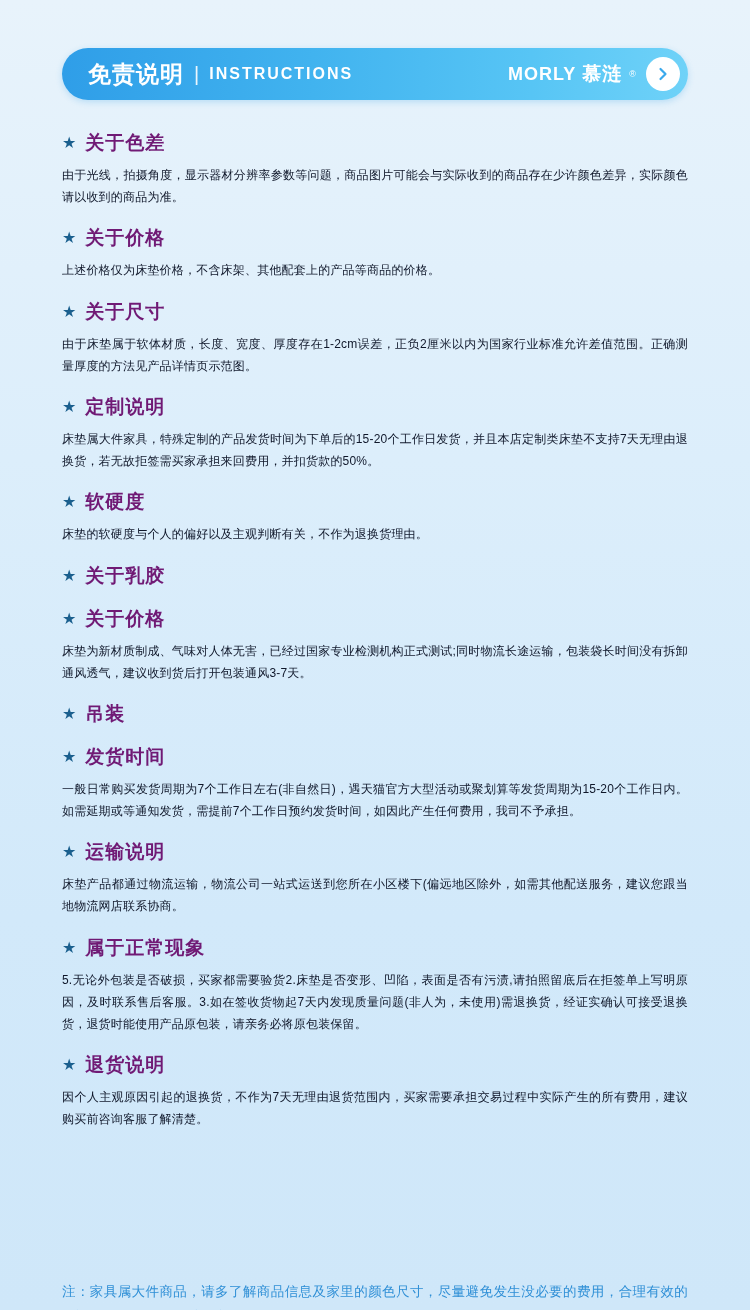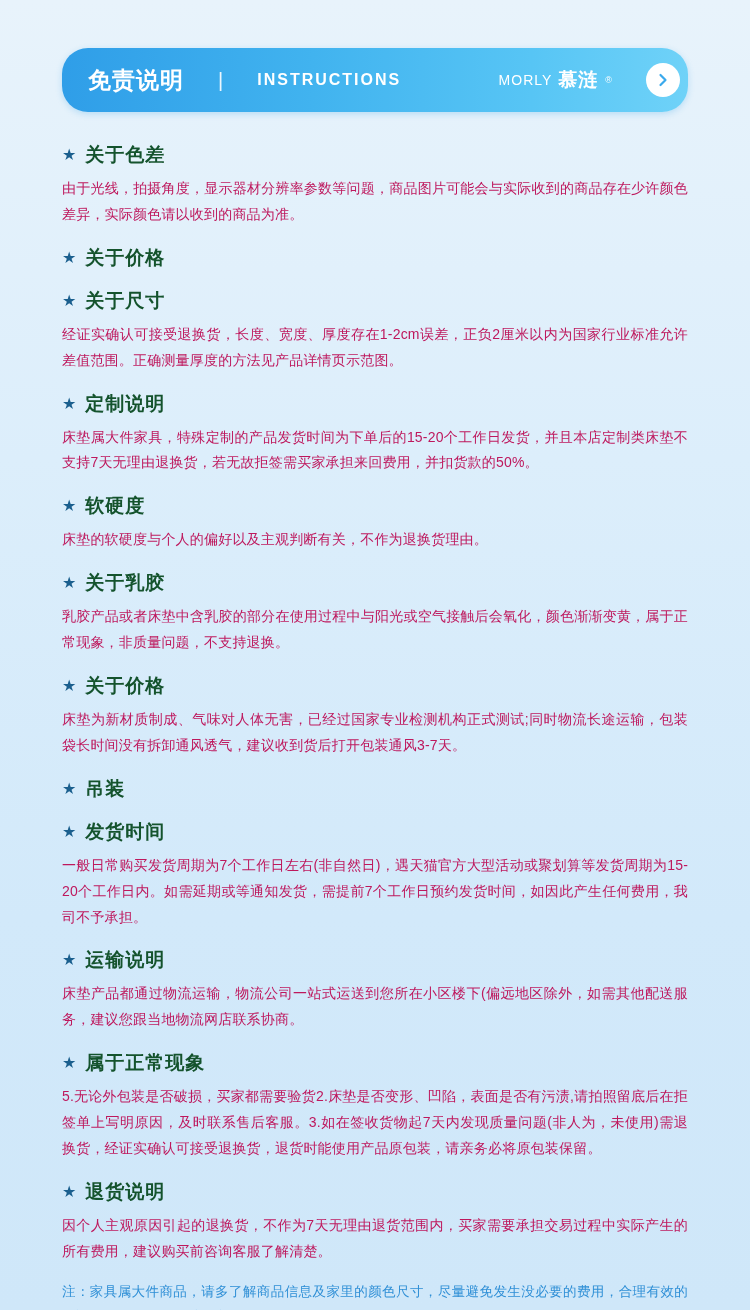--- a/index.html
+++ b/index.html
@@ -19,29 +19,28 @@
     width: 750px;
     height: 1310px;
     position: relative;
     box-sizing: border-box;
     padding: 0 62px;
   }
 
   
   .header {
     margin-top: 48px;
-    height: 64px;
+    height: 52px;
     border-radius: 26px;
     background: linear-gradient(90deg, #2f9ee8 0%, #41b3ef 40%, #57c5f5 75%, #6fd2f8 100%);
     display: flex;
     align-items: center;
     padding: 0 8px 0 26px;
     box-shadow: 0 2px 6px rgba(47,158,232,0.25);
     position: relative;
-    gap: 24px;
   }
   .header-title {
     font-size: 23px;
     font-weight: bold;
     color: #ffffff;
     letter-spacing: 1px;
     white-space: nowrap;
   }
   .header-sep {
     color: #ffffff;
@@ -57,22 +56,22 @@
     white-space: nowrap;
   }
   .header-spacer { flex: 1 1 auto; }
   .brand {
     display: flex;
     align-items: center;
     gap: 6px;
     margin-right: 10px;
   }
   .brand-en {
-    font-size: 14px;
-    font-weight: normal;
+    font-size: 18px;
+    font-weight: bold;
     color: #ffffff;
     letter-spacing: 1px;
   }
   .brand-cn {
     font-size: 19px;
     font-weight: bold;
     color: #ffffff;
     letter-spacing: 1px;
   }
   .brand-tm {
@@ -106,27 +105,27 @@
     margin-bottom: 8px;
   }
   .star {
     color: #1a5f8e;
     font-size: 16px;
     line-height: 1;
   }
   .sec-title-text {
     font-size: 19px;
     font-weight: bold;
-    color: #14532d;
+    color: #701a75;
     letter-spacing: 1px;
   }
   .sec-body {
-    font-size: 14px;
+    font-size: 12px;
     line-height: 1.85;
-    color: #be185d;
+    color: #0f172a;
     letter-spacing: 0.2px;
     text-align: justify;
   }
 
   
   .footer-note {
     position: absolute;
     left: 0;
     right: 0;
     bottom: 28px;
@@ -171,28 +170,29 @@
         <span class="sec-title-text">关于色差</span>
       </div>
       <div class="sec-body">由于光线，拍摄角度，显示器材分辨率参数等问题，商品图片可能会与实际收到的商品存在少许颜色差异，实际颜色请以收到的商品为准。</div>
     </div>
 
     <div class="section">
       <div class="sec-title">
         <span class="star">★</span>
         <span class="sec-title-text">关于价格</span>
       </div>
+      <div class="sec-body">上述价格仅为床垫价格，不含床架、其他配套上的产品等商品的价格。</div>
     </div>
 
     <div class="section">
       <div class="sec-title">
         <span class="star">★</span>
         <span class="sec-title-text">关于尺寸</span>
       </div>
-      <div class="sec-body">经证实确认可接受退换货，长度、宽度、厚度存在1-2cm误差，正负2厘米以内为国家行业标准允许差值范围。正确测量厚度的方法见产品详情页示范图。</div>
+      <div class="sec-body">由于床垫属于软体材质，长度、宽度、厚度存在1-2cm误差，正负2厘米以内为国家行业标准允许差值范围。正确测量厚度的方法见产品详情页示范图。</div>
     </div>
 
     <div class="section">
       <div class="sec-title">
         <span class="star">★</span>
         <span class="sec-title-text">定制说明</span>
       </div>
       <div class="sec-body">床垫属大件家具，特殊定制的产品发货时间为下单后的15-20个工作日发货，并且本店定制类床垫不支持7天无理由退换货，若无故拒签需买家承担来回费用，并扣货款的50%。</div>
     </div>
 
@@ -202,21 +202,20 @@
         <span class="sec-title-text">软硬度</span>
       </div>
       <div class="sec-body">床垫的软硬度与个人的偏好以及主观判断有关，不作为退换货理由。</div>
     </div>
 
     <div class="section">
       <div class="sec-title">
         <span class="star">★</span>
         <span class="sec-title-text">关于乳胶</span>
       </div>
-      <div class="sec-body">乳胶产品或者床垫中含乳胶的部分在使用过程中与阳光或空气接触后会氧化，颜色渐渐变黄，属于正常现象，非质量问题，不支持退换。</div>
     </div>
 
     <div class="section">
       <div class="sec-title">
         <span class="star">★</span>
         <span class="sec-title-text">关于价格</span>
       </div>
       <div class="sec-body">床垫为新材质制成、气味对人体无害，已经过国家专业检测机构正式测试;同时物流长途运输，包装袋长时间没有拆卸通风透气，建议收到货后打开包装通风3-7天。</div>
     </div>
 

